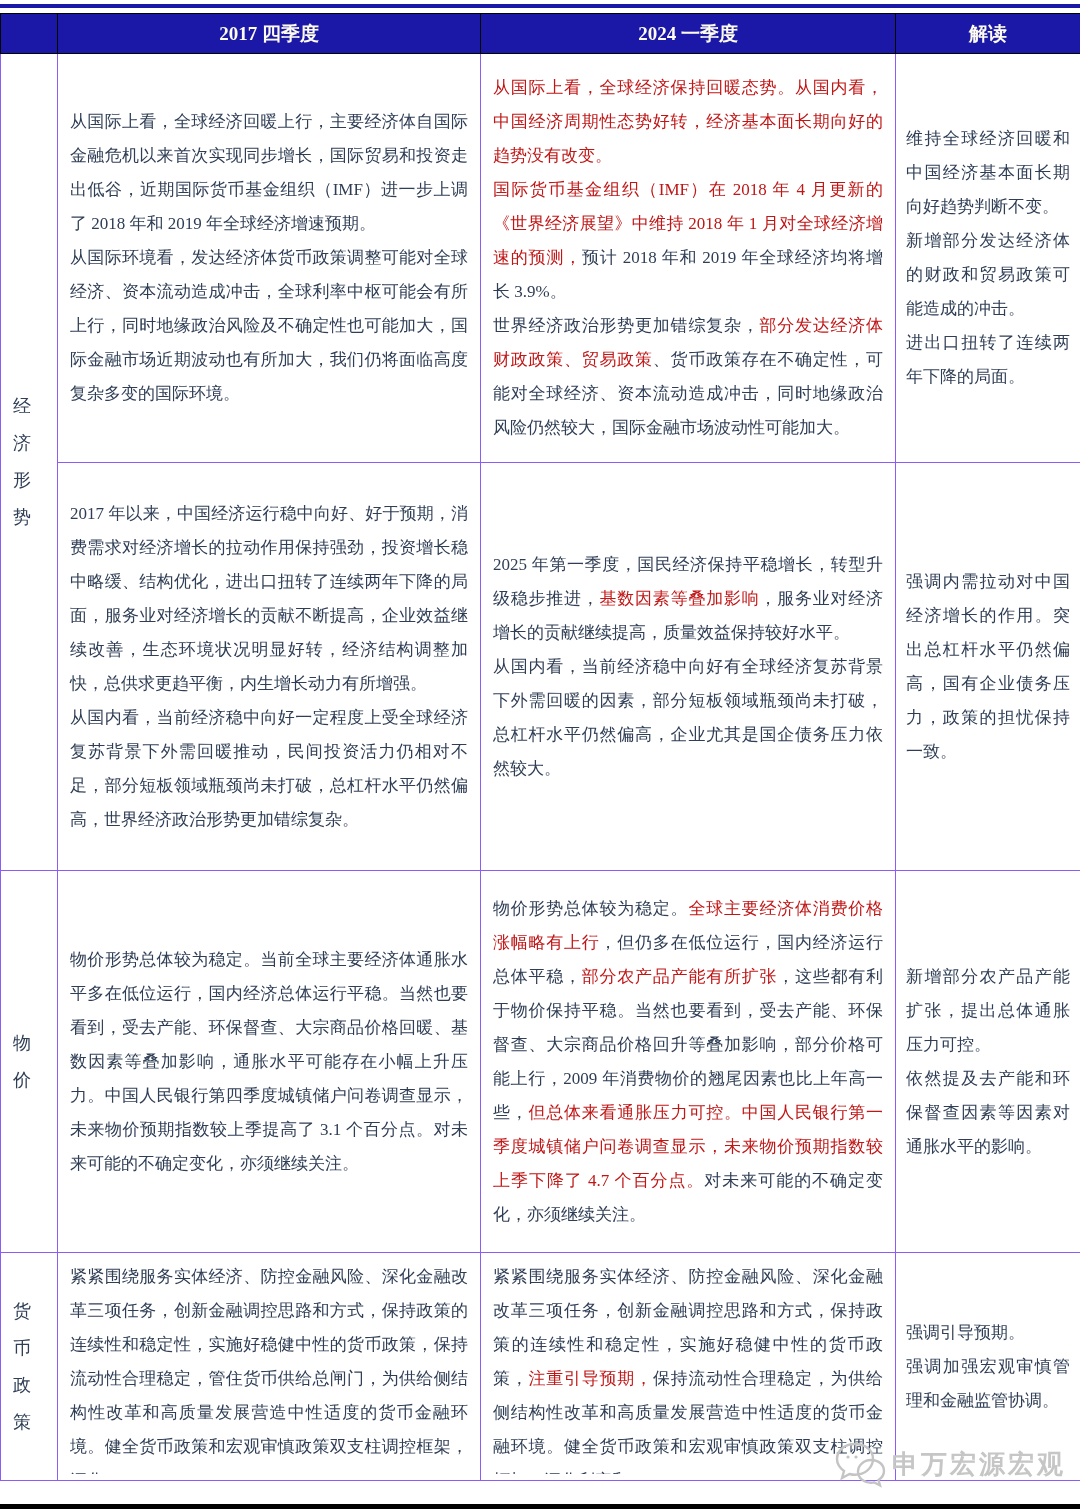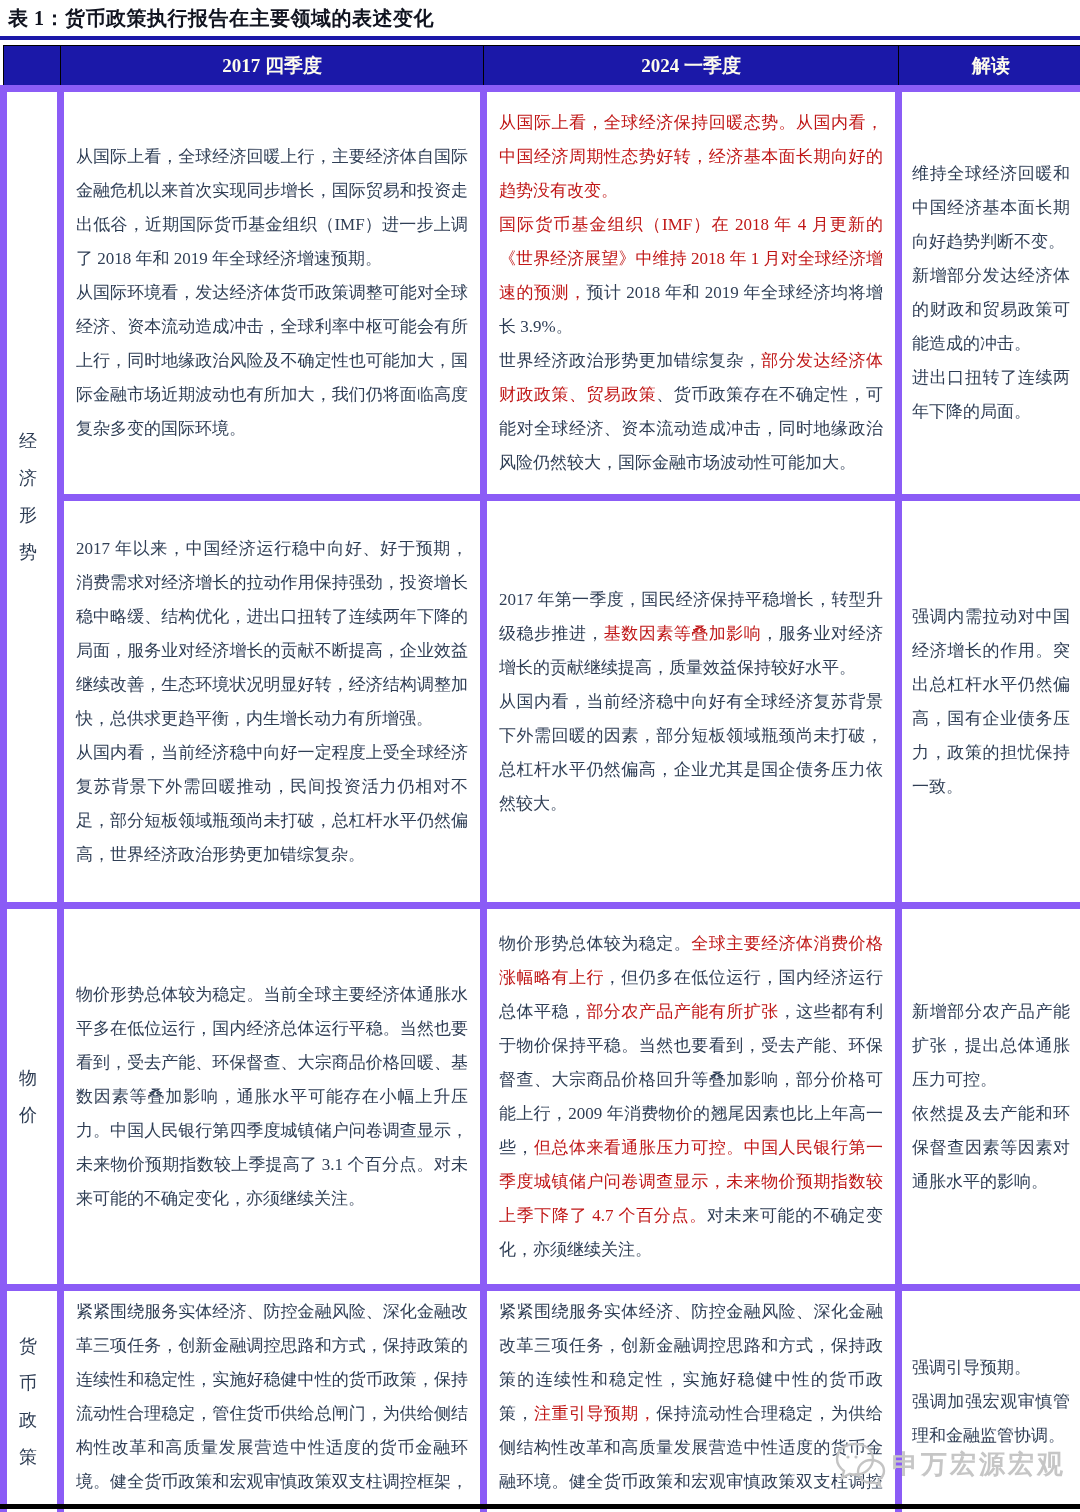--- a/index.html
+++ b/index.html
@@ -20,21 +20,21 @@
   .title-rule{height:4px;background:var(--rule);margin-top:4px;}
   table.cmp{
     width:1080px;margin-top:5px;border-collapse:collapse;table-layout:fixed;padding-left:28px;
   }
   table.cmp th{
     background:var(--header_bg);color:var(--header_text);
     font-size:19px;font-weight:bold;height:39px;text-align:center;
     border:1px solid #000;padding:0;
   }
   table.cmp td{
-    border:7px solid #8b5cf6;vertical-align:middle;
+    border:1px solid #8b5cf6;vertical-align:middle;
     padding:4px 12px;font-size:17px;color:var(--body_text);
     text-align:justify;overflow:hidden;
   }
   table.cmp td.interp-cell{padding:4px 10px;}
   table.cmp td p{margin:0;line-height:34px;}
   .red{color:var(--red_text);}
   td.label-cell{padding:0;text-align:center;vertical-align:middle;}
   td.label-cell span{display:block;font-size:18px;line-height:37px;color:var(--body_text);}
   td.clipped{vertical-align:top;}
   td.clipped .cellwrap{max-height:214px;overflow:hidden;}
@@ -44,23 +44,20 @@
     color:var(--watermark);font-size:26px;font-weight:bold;letter-spacing:3px;
     pointer-events:none;white-space:nowrap;
   }
   .watermark svg{flex:0 0 auto;}
 </style>
 </head>
 <body>
 
 <div class="page">
 
-  <div class="title-row">
-    <span class="title">表 1：货币政策执行报告在主要领域的表述变化</span>
-  </div>
   <div class="title-rule"></div>
 
   <table class="cmp">
     <colgroup>
       <col style="width:57px">
         <col style="width:423px">
         <col style="width:415px">
         <col style="width:185px">
     </colgroup>
     <thead>
@@ -102,21 +99,21 @@
         </tr>
         <tr style="height: 408px;">
           <td>
             <div class="cellwrap">
               <p><span>2017 年以来，中国经济运行稳中向好、好于预期，消费需求对经济增长的拉动作用保持强劲，投资增长稳中略缓、结构优化，进出口扭转了连续两年下降的局面，服务业对经济增长的贡献不断提高，企业效益继续改善，生态环境状况明显好转，经济结构调整加快，总供求更趋平衡，内生增长动力有所增强。</span></p>
               <p><span>从国内看，当前经济稳中向好一定程度上受全球经济复苏背景下外需回暖推动，民间投资活力仍相对不足，部分短板领域瓶颈尚未打破，总杠杆水平仍然偏高，世界经济政治形势更加错综复杂。</span></p>
             </div>
           </td>
           <td>
             <div class="cellwrap">
-              <p><span>2017 年第一季度，国民经济保持平稳增长，转型升级稳步推进，</span><span class="red">基数因素等叠加影响</span><span>，服务业对经济增长的贡献继续提高，质量效益保持较好水平。</span></p>
+              <p><span>2025 年第一季度，国民经济保持平稳增长，转型升级稳步推进，</span><span class="red">基数因素等叠加影响</span><span>，服务业对经济增长的贡献继续提高，质量效益保持较好水平。</span></p>
               <p><span>从国内看，当前经济稳中向好有全球经济复苏背景下外需回暖的因素，部分短板领域瓶颈尚未打破，总杠杆水平仍然偏高，企业尤其是国企债务压力依然较大。</span></p>
             </div>
           </td>
           <td class="interp-cell">
             <div class="cellwrap">
               <p><span>强调内需拉动对中国经济增长的作用。突出总杠杆水平仍然偏高，国有企业债务压力，政策的担忧保持一致。</span></p>
             </div>
           </td>
         </tr>
         <tr style="height: 382px;">

